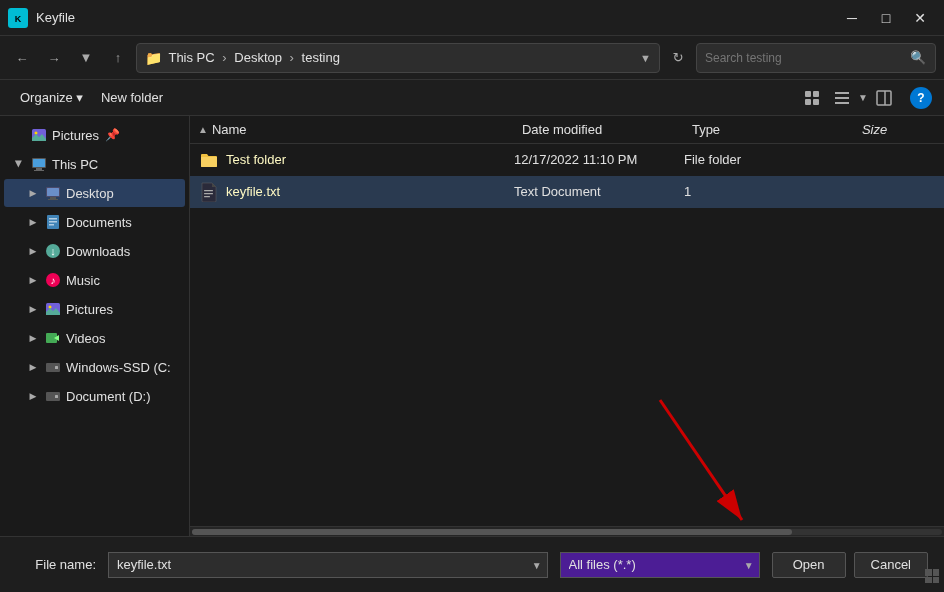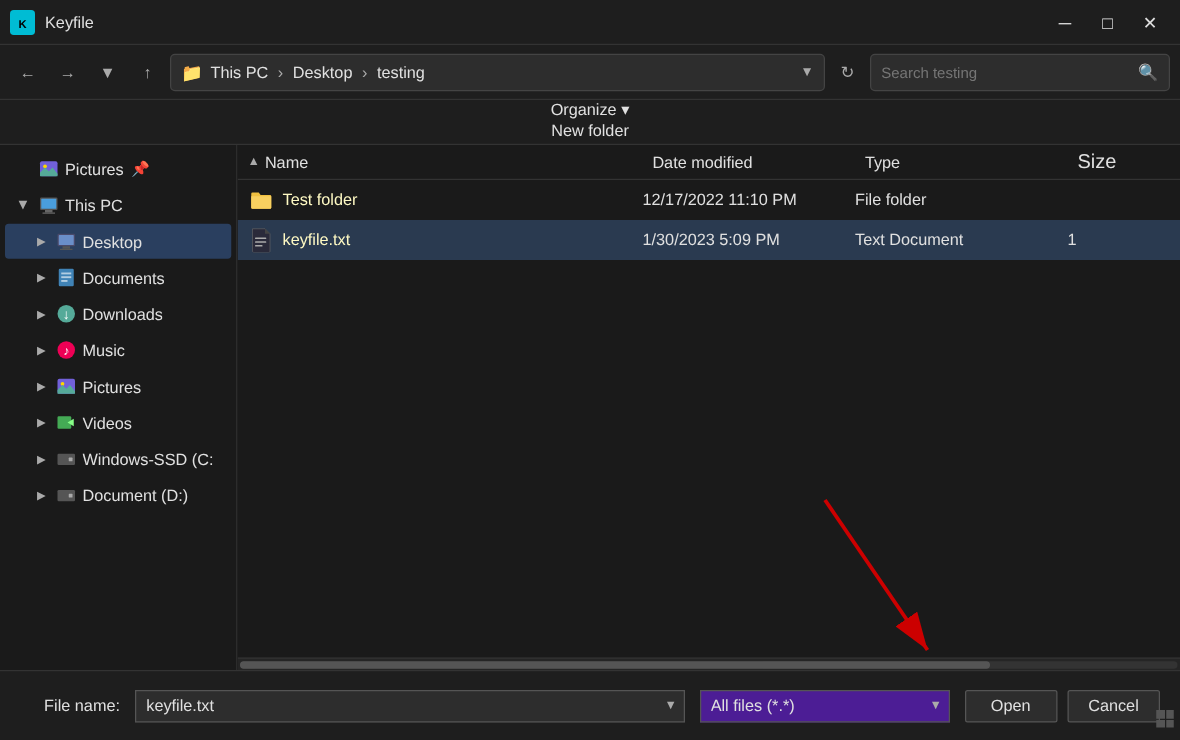--- a/index.html
+++ b/index.html
@@ -136,21 +136,20 @@
 
     
     .toolbar {
       background: #1e1e1e;
       height: 36px;
       display: flex;
       align-items: center;
       padding: 0 12px;
       gap: 2px;
       border-bottom: 1px solid #333;
-      flex-direction: column;
     }
     .toolbar-btn {
       height: 26px;
       background: transparent;
       border: none;
       color: #e0e0e0;
       cursor: pointer;
       display: flex;
       align-items: center;
       gap: 4px;
@@ -288,24 +287,25 @@
       cursor: pointer;
     }
     .col-type {
       width: 170px;
       font-size: 13px;
       color: #e0e0e0;
       font-weight: 500;
       cursor: pointer;
     }
     .col-size {
-      font-size: 16px;
+      font-size: 13px;
       color: #e0e0e0;
       font-weight: 500;
       cursor: pointer;
+      font-style: italic;
     }
 
     .file-list {
       flex: 1;
       overflow-y: auto;
     }
     .file-list::-webkit-scrollbar { width: 8px; }
     .file-list::-webkit-scrollbar-track { background: #1a1a1a; }
     .file-list::-webkit-scrollbar-thumb { background: #444; border-radius: 3px; }
 
@@ -715,21 +715,20 @@
           <div class="file-icon">
             <svg width="18" height="20" viewBox="0 0 18 20">
               <path d="M2 1 L12 1 L16 5 L16 19 Q16 20 15 20 L3 20 Q2 20 2 19 Z" fill="#2a2a3a" stroke="#666" stroke-width="0.5"></path>
               <path d="M12 1 L12 5 L16 5 Z" fill="#444"></path>
               <rect x="4" y="8" width="9" height="1.2" fill="#aaa" rx="0.5"></rect>
               <rect x="4" y="11" width="9" height="1.2" fill="#aaa" rx="0.5"></rect>
               <rect x="4" y="14" width="6" height="1.2" fill="#aaa" rx="0.5"></rect>
             </svg>
           </div>
           <span class="file-name-cell">keyfile.txt</span>
-          <span class="file-date-cell">1/30/2023 5:09 PM</span>
           <span class="file-type-cell">Text Document</span>
           <span class="file-size-cell">1</span>
         </div>
 
       </div>
 
       <div class="h-scrollbar">
         <div class="h-scrollbar-track">
           <div class="h-scrollbar-thumb"></div>
         </div>

